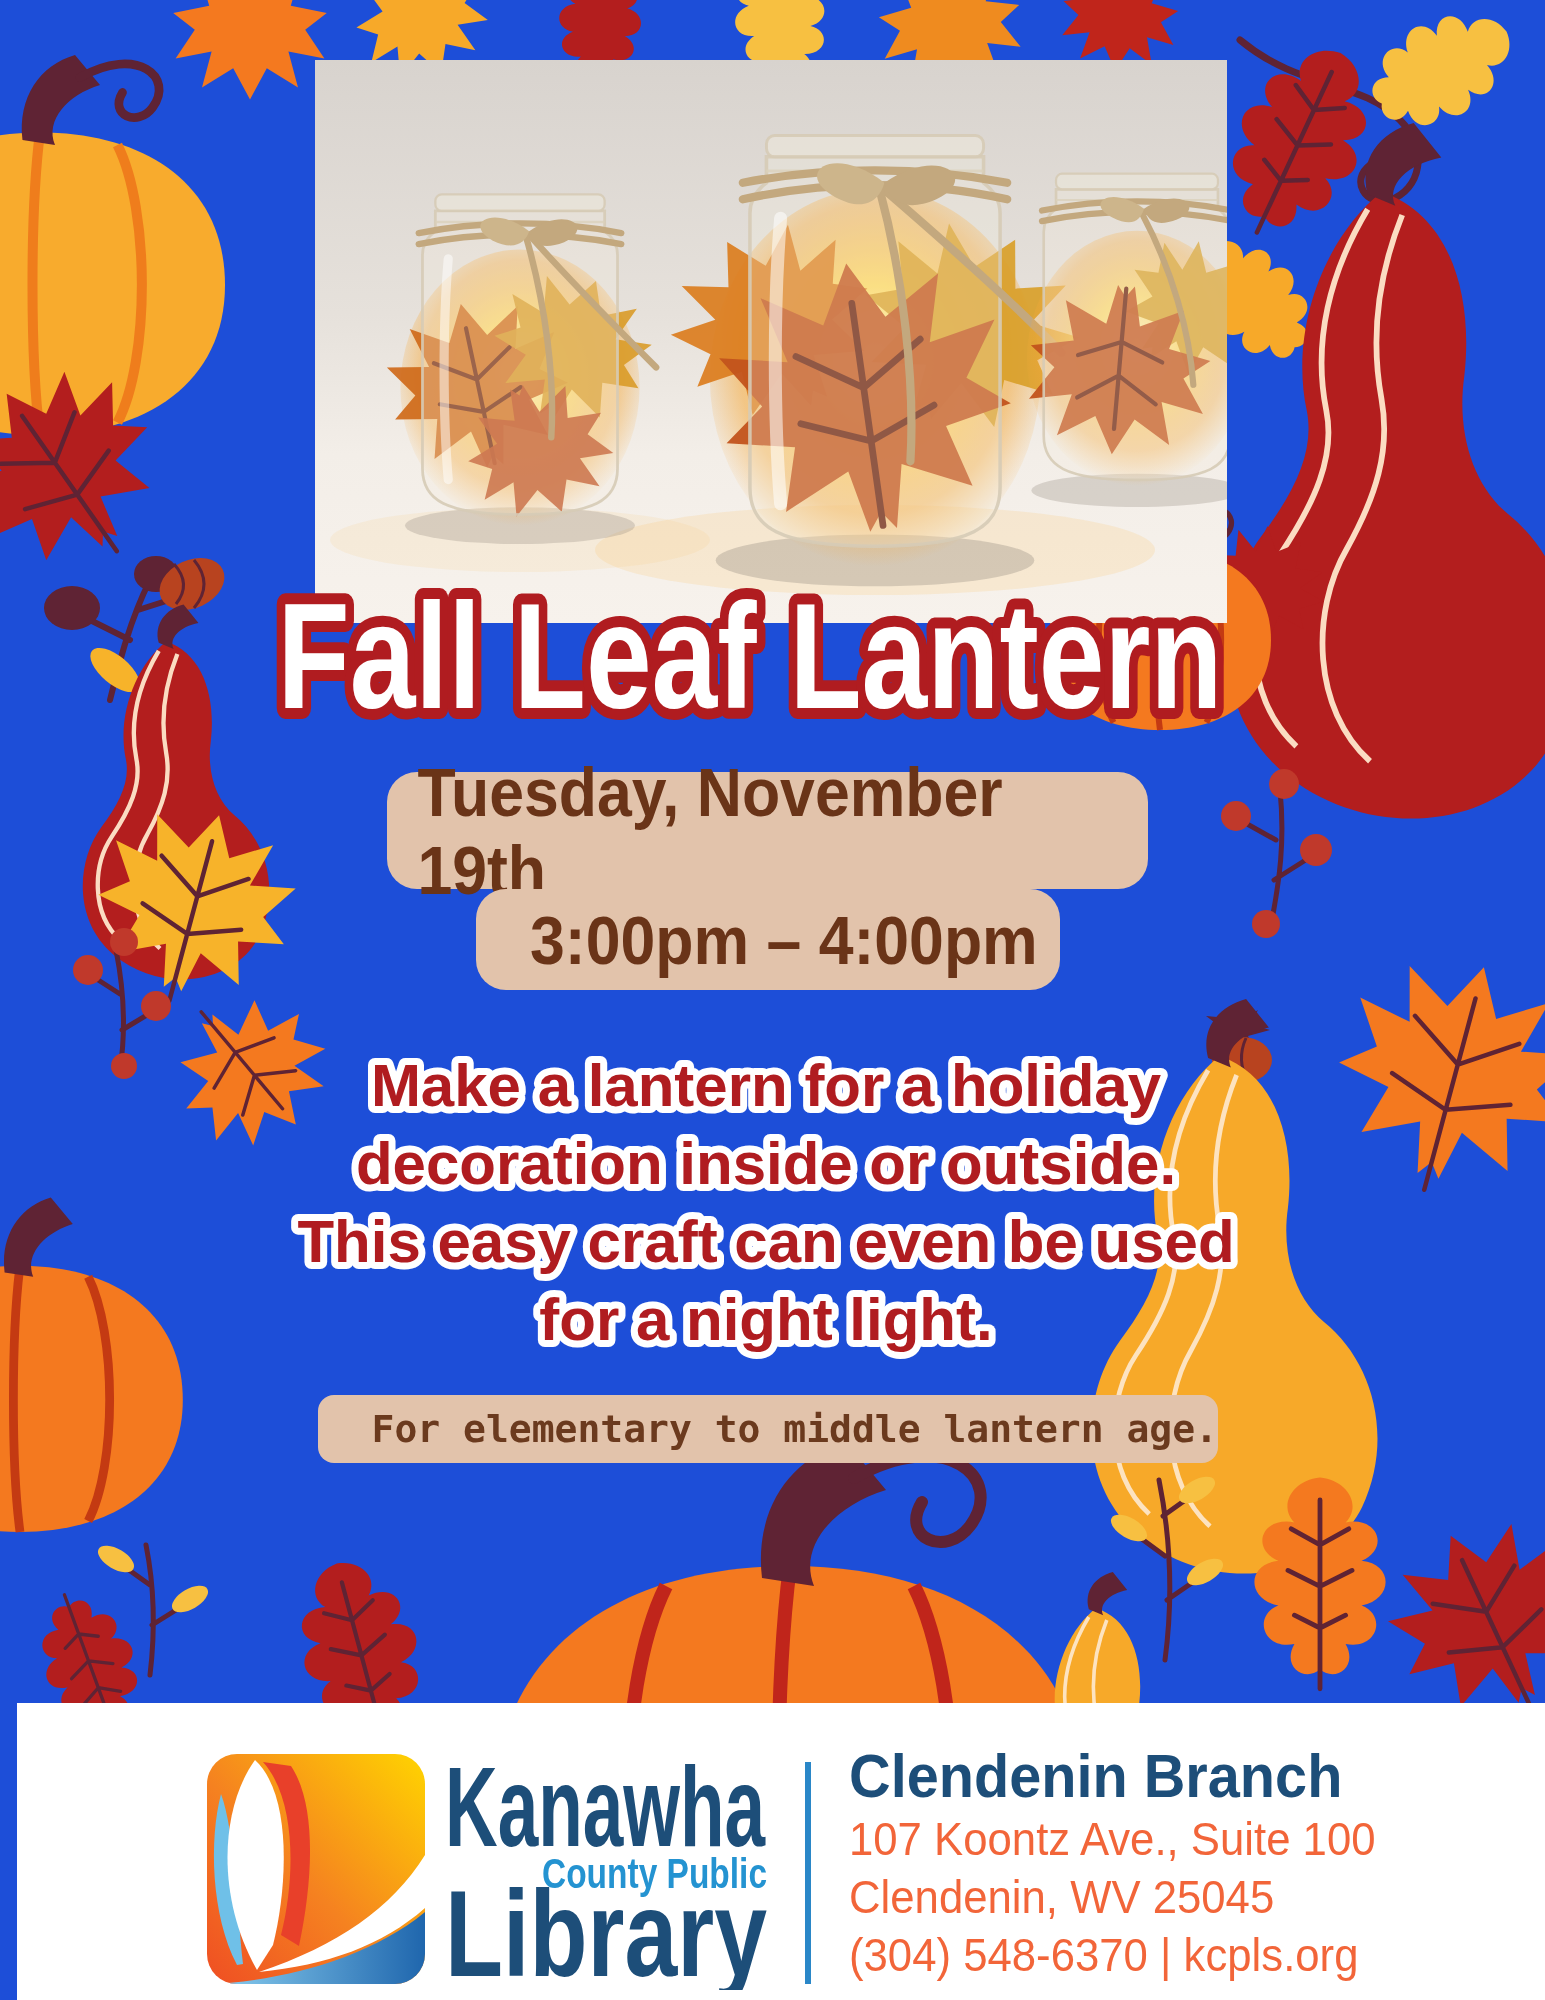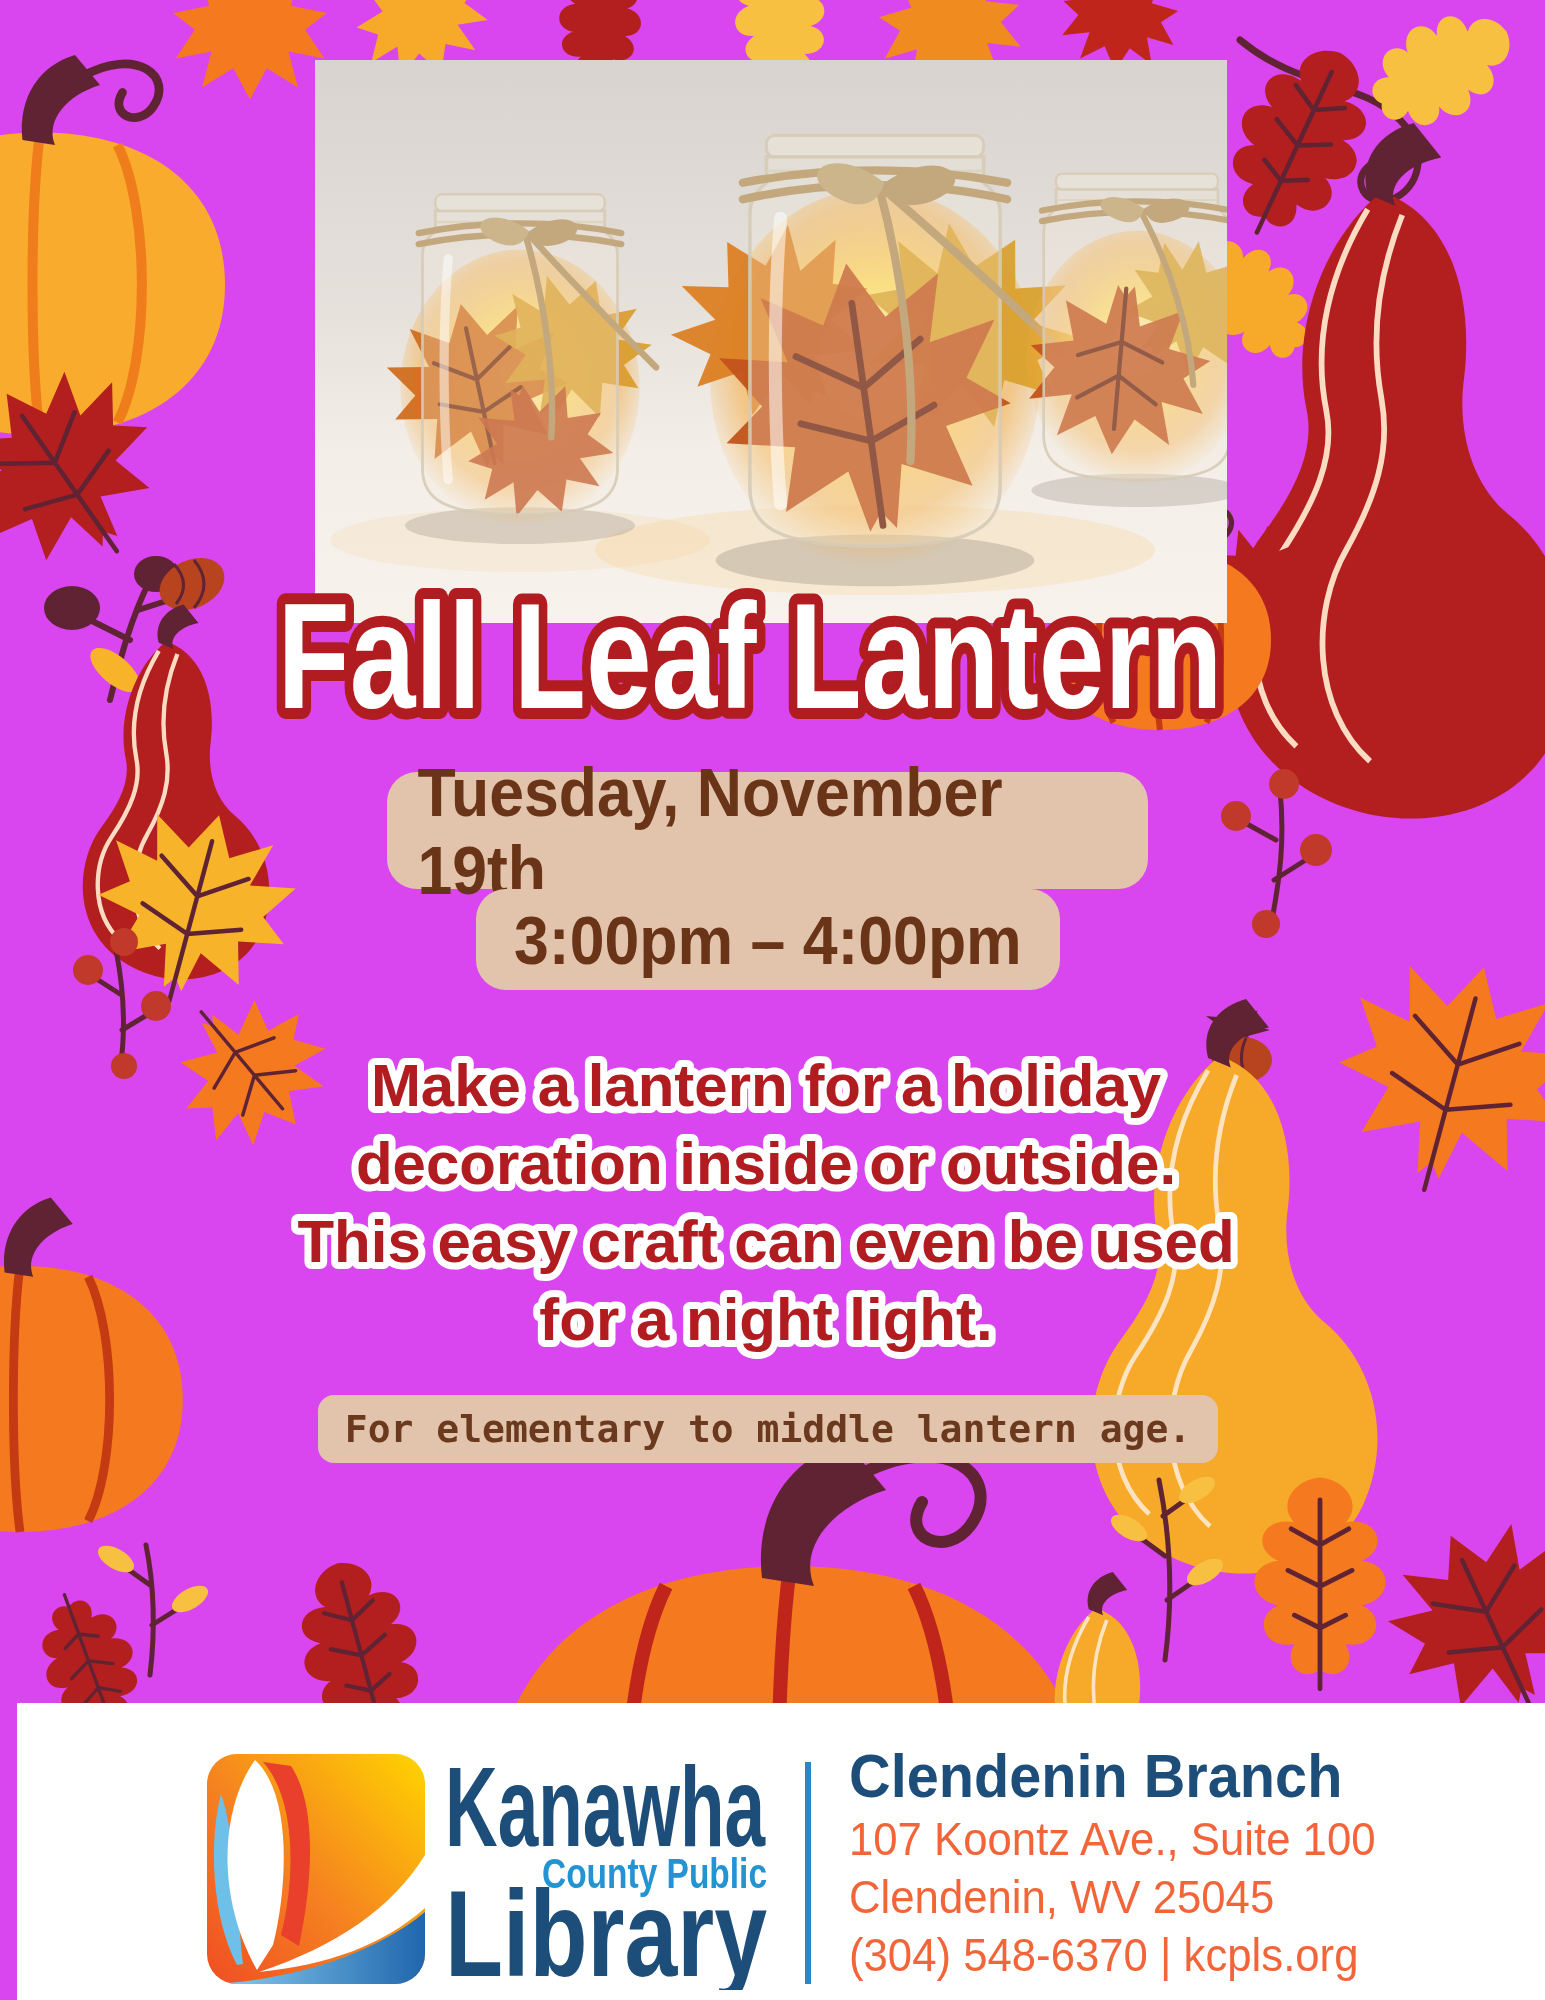--- a/index.html
+++ b/index.html
@@ -1,30 +1,30 @@
 <!DOCTYPE html>
 <html><head>
 <meta charset="utf-8">
 <style>
   html,body{margin:0;padding:0;background:#888;}
   .poster{
     position:relative;width:1545px;height:2000px;overflow:hidden;
-    background:#d946ef;font-family:"Liberation Sans",sans-serif;
+    background:#1d4ed8;font-family:"Liberation Sans",sans-serif;
   }
   .abs{position:absolute;}
   
   #decor{left:0;top:0;z-index:0;}
   
   .photo{left:315px;top:60px;width:912px;height:563px;z-index:2;}
   
   .title-svg{left:0;top:548px;z-index:3;}
   .body-svg{left:0;top:1040px;z-index:3;}
   .outlined{font-family:"Liberation Sans",sans-serif;font-weight:bold;}
   
-  .hl{background:#e2c3ab;display:flex;align-items:center;justify-content:center;z-index:3;}
+  .hl{background:#e2c3ab;display:flex;align-items:center;justify-content:flex-end;z-index:3;}
   .hl-date{left:387px;top:772px;width:761px;height:117px;border-radius:30px;}
   .hl-time{left:476px;top:889px;width:584px;height:101px;border-radius:30px;}
   .hl-text{color:#6a3418;font-weight:bold;font-size:68px;}
   .squish{display:inline-block;transform:scaleX(0.92);transform-origin:center;}
   .hl-age{left:318px;top:1395px;width:900px;height:68px;border-radius:16px;}
   .age-text{color:#6b3a1e;font-family:"DejaVu Sans Mono",monospace;font-weight:bold;font-size:38px;letter-spacing:0px;}
   
   .footer{left:0;top:1703px;width:1545px;height:297px;background:#ffffff;z-index:4;margin-left:17px;}
   .logo-svg{position:absolute;left:190px;top:47px;}
   .divider{position:absolute;left:788px;top:59px;width:6px;height:222px;background:#2a87c8;}

